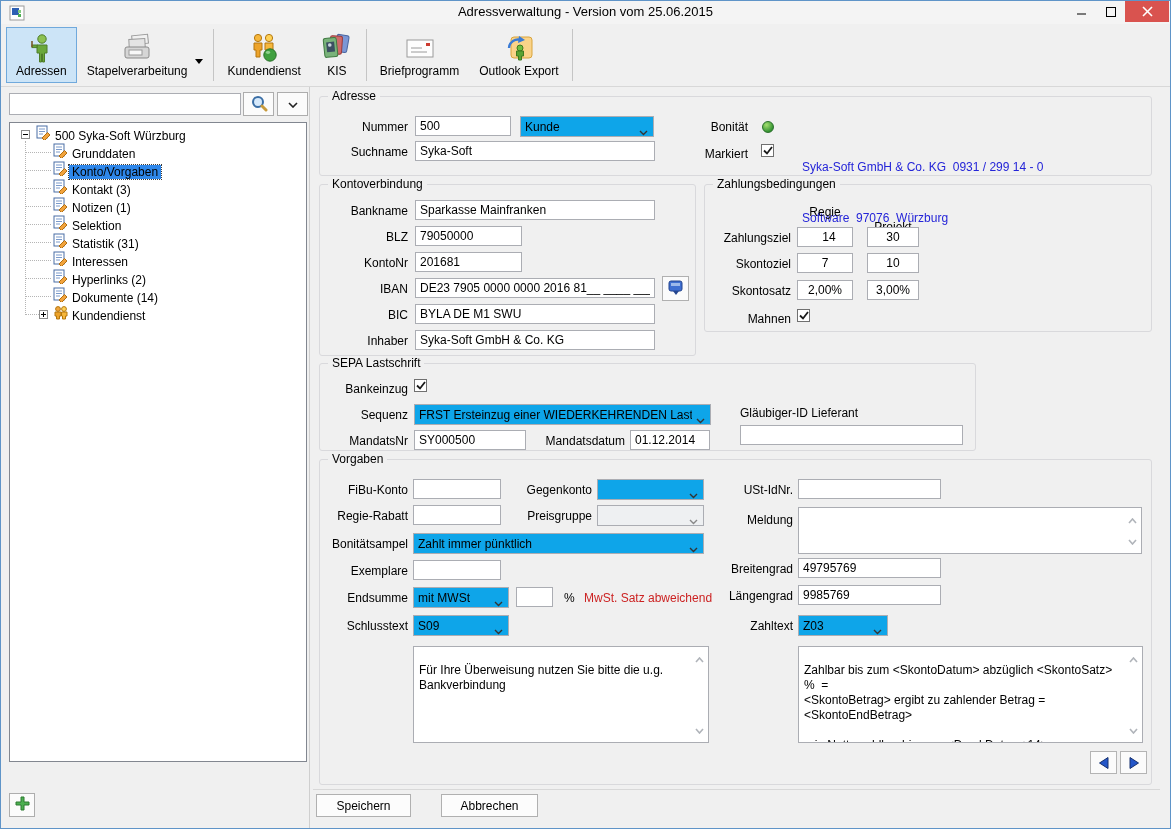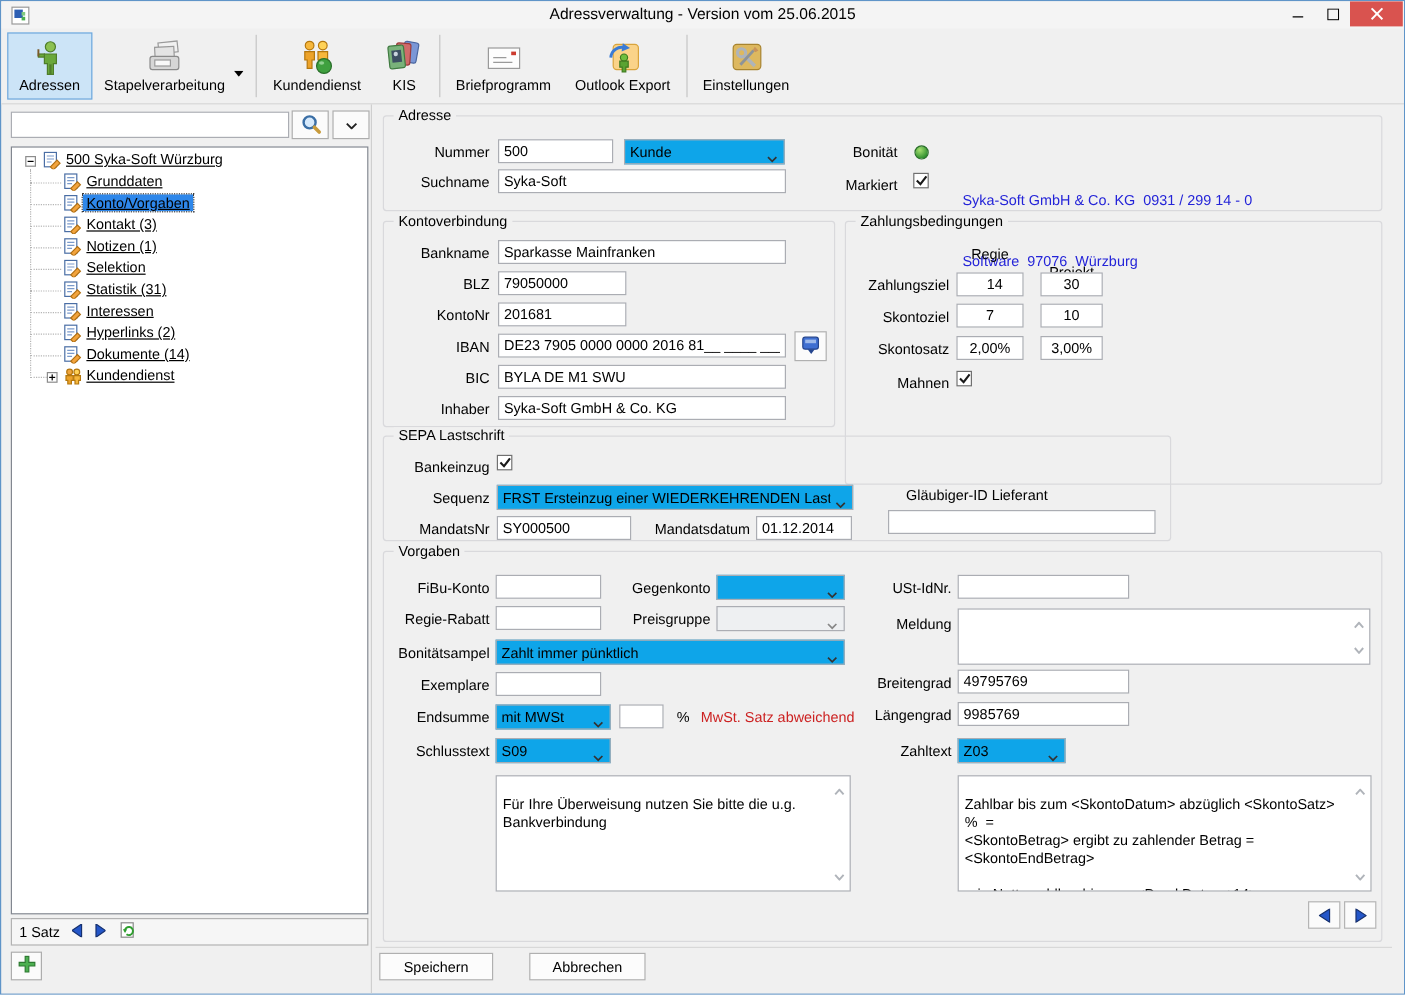--- a/index.html
+++ b/index.html
@@ -30,21 +30,21 @@
 
   
   .search-input { position:absolute; left:8px; top:92px; width:232px; height:22px; border:1px solid #abadb3;
                   background:#fff; padding:0 4px; font:12px "Liberation Sans",sans-serif; }
   .sq-btn { position:absolute; top:91px; width:31px; height:24px; background:#fbfbfb; border:1px solid #adadad;
             display:flex; align-items:center; justify-content:center; }
   .treebox { position:absolute; left:8px; top:121px; width:298px; height:640px; background:#fff;
              border:1px solid #828790; overflow:hidden; }
   .dot-v { position:absolute; border-left:1px dotted #b5b5b5; width:0; }
   .dot-h { position:absolute; border-top:1px dotted #b5b5b5; height:0; }
-  .trow { position:absolute; height:17px; display:flex; align-items:flex-start;text-decoration:underline; }
+  .trow { position:absolute; height:17px; display:flex; align-items:flex-end; }
   .tlabel { padding:0 3px; white-space:nowrap; }
   .tlabel.sel { background:#2e87ea; color:#000000; outline:1px dotted #3a3a3a; }
   .expander { position:absolute; width:9px; height:9px; background:#fff; border:1px solid #8c8c8c; }
   .expander::before { content:""; position:absolute; left:1px; right:1px; top:3px; border-top:1px solid #000; }
   .expander.plus::after { content:""; position:absolute; top:1px; bottom:1px; left:3px; border-left:1px solid #000; }
   .statusstrip { position:absolute; left:8px; top:764px; width:298px; height:23px; background:#f6f6f6;
                  border:1px solid #b2b2b2; display:flex; align-items:center; gap:10px; padding:0 6px; }
   .plusbtn { position:absolute; left:8px; top:792px; width:26px; height:24px; background:#fbfbfb;
              border:1px solid #adadad; display:flex; align-items:center; justify-content:center; }
   .vdivider { position:absolute; left:308px; top:86px; width:1px; bottom:0; background:#cfcfcf; }
@@ -185,32 +185,20 @@
             <rect x="8" y="5" width="21" height="21" rx="3" fill="#fad389" stroke="#d9a43c"></rect>
             <path d="M6 16 a9 9 0 0 1 12-8" fill="none" stroke="#3a7bd5" stroke-width="2.4"></path>
             <polygon points="16,4 22,8 15,11" fill="#3a7bd5"></polygon>
             <circle cx="17" cy="16" r="3" fill="#6fbf3f" stroke="#3f7a1f"></circle>
             <path d="M13.5 19 h7 v5 h-2 v4 h-3 v-4 h-2 z" fill="#5aa332" stroke="#3f7a1f"></path>
           </svg>
       </span>
       <span>Outlook Export</span>
     </div>
     <div class="tsep"></div>
-    <div class="tbtn">
-      <span class="ticon">
-        <svg width="32" height="30" viewBox="0 0 32 30">
-            <rect x="5" y="4" width="23" height="21" rx="3" fill="#ddb85f" stroke="#a8842f"></rect>
-            <circle cx="12" cy="11" r="3.4" fill="none" stroke="#aeb4ba" stroke-width="2.6"></circle>
-            <line x1="14" y1="13" x2="23" y2="22" stroke="#aeb4ba" stroke-width="3"></line>
-            <line x1="22" y1="9" x2="11" y2="21" stroke="#8d9399" stroke-width="2.4"></line>
-            <polygon points="23,6 26,9 23.5,10.5 21.5,8.5" fill="#c9935a"></polygon>
-          </svg>
-      </span>
-      <span>Einstellungen</span>
-    </div>
   </div>
 
   <input class="search-input" value="" style="">
   <div class="sq-btn" style="left:242px;">
     <span>
       <svg width="18" height="18">
           <circle cx="8" cy="8" r="5" fill="#d6e9fb" stroke="#3a6ea5" stroke-width="2"></circle>
           <line x1="12" y1="12" x2="16" y2="16" stroke="#c89b3c" stroke-width="3" stroke-linecap="round"></line>
         </svg>
     </span>
@@ -347,40 +335,20 @@
             <circle cx="6" cy="4" r="2.4" fill="#f0a53c" stroke="#b4770e"></circle>
             <path d="M3 7 h6 v4 h-1.5 v3 h-3 v-3 H3 z" fill="#eda32a" stroke="#b4770e"></path>
             <circle cx="12" cy="4" r="2.4" fill="#ffd257" stroke="#b4770e"></circle>
             <path d="M9.5 7 h5.5 v4 h-1.5 v3 h-3 v-3 H9.5 z" fill="#f6b73c" stroke="#b4770e"></path>
           </svg>
       </span>
       <span class="tlabel">Kundendienst</span>
     </div>
   </div>
 
-  <div class="statusstrip">
-    <span>1 Satz</span>
-    <span>
-      <svg width="9" height="11">
-          <polygon points="8,0 8,11 0,5.5" fill="#2456c8" stroke="#16306e"></polygon>
-        </svg>
-    </span>
-    <span>
-      <svg width="9" height="11">
-          <polygon points="1,0 1,11 9,5.5" fill="#2456c8" stroke="#16306e"></polygon>
-        </svg>
-    </span>
-    <span>
-      <svg width="16" height="16">
-          <rect x="3" y="2" width="10" height="12" fill="#fff" stroke="#8a8a8a"></rect>
-          <path d="M6 9 a3.4 3.4 0 1 1 1.4 2.6" fill="none" stroke="#2f9e2f" stroke-width="1.6"></path>
-          <polygon points="4.4,7.4 8,7.4 6.2,10.6" fill="#2f9e2f"></polygon>
-        </svg>
-    </span>
-  </div>
 
   <div class="plusbtn">
     <span>
       <svg width="15" height="15">
           <path d="M6 1 h3 v5 h5 v3 h-5 v5 H6 v-5 H1 V6 h5 z" fill="#4caf50" stroke="#2d7a31"></path>
         </svg>
     </span>
   </div>
 
   <div class="vdivider"></div>
@@ -430,21 +398,21 @@
             <polygon points="6,12 12,12 9,16" fill="#24458e"></polygon>
           </svg>
       </span>
     </div>
     <span class="lbl" style="left:0; width:88px; top:123px;">BIC</span>
     <input class="tb" style="left: 95px; top: 119px; width: 240px;" value="BYLA DE M1 SWU">
     <span class="lbl" style="left:0; width:88px; top:149px;">Inhaber</span>
     <input class="tb" style="left: 95px; top: 145px; width: 240px;" value="Syka-Soft GmbH &amp; Co. KG">
   </div>
 
-  <div class="grp" style="left:703px; top:183px; width:448px; height:220px;text-decoration:underline;">
+  <div class="grp" style="left:703px; top:183px; width:448px; height:148px;text-decoration:underline;">
     <span class="grp-title">Zahlungsbedingungen</span>
     <span class="llbl" style="left:92px; width:56px; top:20px; text-align:center;">Regie</span>
     <span class="llbl" style="left:160px; width:56px; top:35px; text-align:center;">Projekt</span>
     <span class="lbl" style="left:0; width:86px; top:46px;">Zahlungsziel</span>
     <input class="tb ctr" style="left: 92px; top: 42px; width: 56px; padding-left: 12px;" value="14">
     <input class="tb ctr" style="left: 162px; top: 42px; width: 52px;" value="30">
     <span class="lbl" style="left:0; width:86px; top:72px;">Skontoziel</span>
     <input class="tb ctr" style="left: 92px; top: 68px; width: 56px;" value="7">
     <input class="tb ctr" style="left: 162px; top: 68px; width: 52px;" value="10">
     <span class="lbl" style="left:0; width:86px; top:99px;">Skontosatz</span>
@@ -470,21 +438,21 @@
     <div class="cb" style="left:94px; top:40px; width:297px;">
       <span class="cb-txt">FRST Ersteinzug einer WIEDERKEHRENDEN Lastschrift</span>
       <span class="cb-ar"><svg width="9" height="6">
             <polyline points="1,1 4.5,4.5 8,1" fill="none" stroke="#333" stroke-width="1.4"></polyline>
           </svg></span>
     </div>
     <span class="lbl" style="left:0; width:88px; top:70px;">MandatsNr</span>
     <input class="tb" style="left: 94px; top: 66px; width: 112px;" value="SY000500">
     <span class="lbl" style="left:212px; width:93px; top:70px;">Mandatsdatum</span>
     <input class="tb" style="left: 310px; top: 66px; width: 80px;" value="01.12.2014">
-    <span class="llbl" style="left:420px; top:42px;margin-left:15px;">Gläubiger-ID Lieferant</span>
+    <span class="llbl" style="left:420px; top:42px;">Gläubiger-ID Lieferant</span>
     <input class="tb" style="left: 420px; top: 61px; width: 223px;" value="">
   </div>
 
   <div class="grp" style="left:318px; top:458px; width:833px; height:326px;">
     <span class="grp-title">Vorgaben</span>
 
     <span class="lbl" style="left:0; width:88px; top:23px;">FiBu-Konto</span>
     <input class="tb" style="left: 93px; top: 19px; width: 88px;" value="">
     <span class="lbl" style="left:180px; width:92px; top:23px;">Gegenkonto</span>
     <div class="cb" style="left:277px; top:19px; width:107px;">

